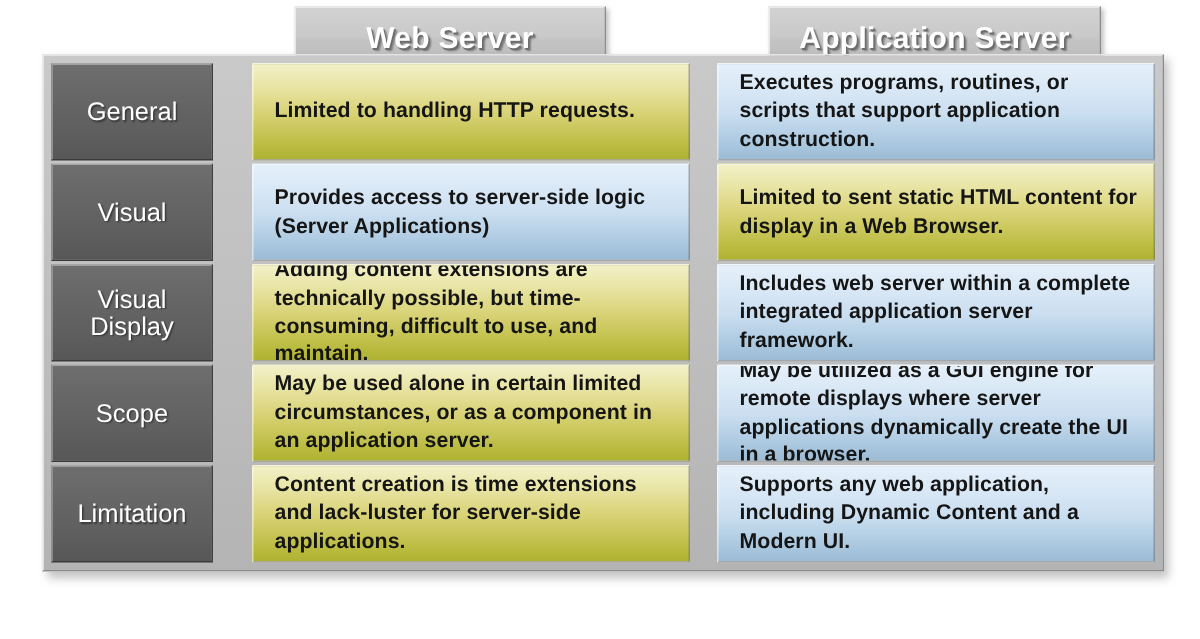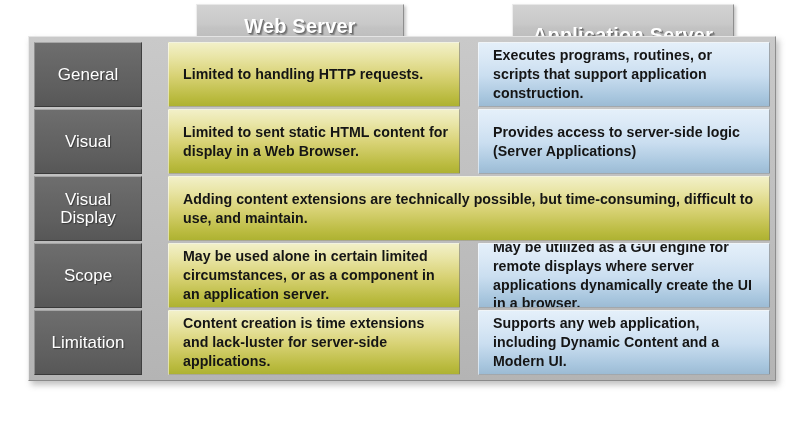--- a/index.html
+++ b/index.html
@@ -39,21 +39,21 @@
   }
   .header-tab .htxt {
     color: #ffffff;
     font-size: 20px;
     font-weight: bold;
     letter-spacing: 0.2px;
     text-shadow: 1px 1px 0 #6d6d6d, 2px 2px 1px rgba(60,60,60,0.45);
     white-space: nowrap;
   }
   #tab-web { left: 196px; width: 208px; }
-  #tab-app { left: 512px; width: 222px; align-items: flex-end; }
+  #tab-app { left: 512px; width: 222px; }
 
   
   #frame {
     position: absolute;
     left: 28px;
     top: 36px;
     width: 748px;
     height: 345px;
     background: linear-gradient(to bottom, #c9c9c9 0%, #bfbfbf 50%, #b4b4b4 100%);
     border-top: 1px solid #e4e4e4;
@@ -160,34 +160,37 @@
         </div>
         <div class="cell blue">
           <span class="ctxt">Executes programs, routines, or scripts that support application construction.</span>
         </div>
       </div>
 
       <div class="row">
         <div class="rowlabel">
           <span class="ltxt">Visual</span>
         </div>
+        <div class="cell blue">
+          <span class="ctxt">Provides access to server-side logic (Server Applications)</span>
+        </div>
         <div class="cell olive">
           <span class="ctxt">Limited to sent static HTML content for display in a Web Browser.</span>
         </div>
-        <div class="cell blue">
-          <span class="ctxt">Provides access to server-side logic (Server Applications)</span>
-        </div>
       </div>
 
       <div class="row">
         <div class="rowlabel">
           <span class="ltxt">Visual Display</span>
         </div>
         <div class="cell olive">
           <span class="ctxt">Adding content extensions are technically possible, but time-consuming, difficult to use, and maintain.</span>
+        </div>
+        <div class="cell blue">
+          <span class="ctxt">Includes web server within a complete integrated application server framework.</span>
         </div>
       </div>
 
       <div class="row">
         <div class="rowlabel">
           <span class="ltxt">Scope</span>
         </div>
         <div class="cell olive">
           <span class="ctxt">May be used alone in certain limited circumstances, or as a component in an application server.</span>
         </div>

